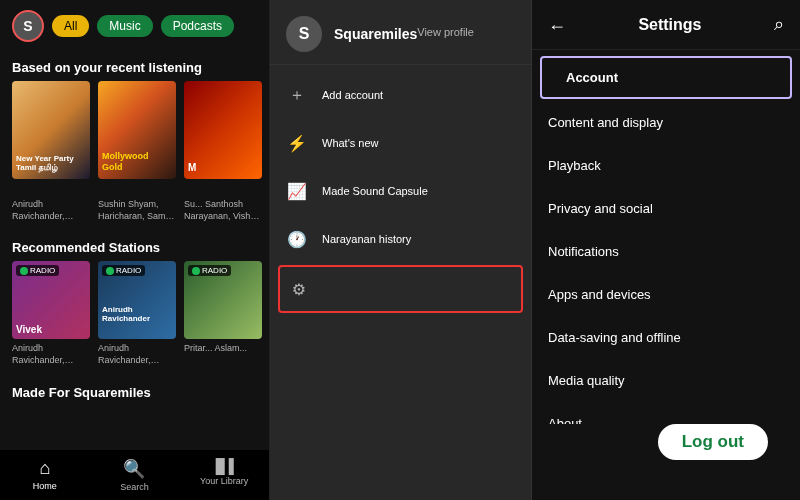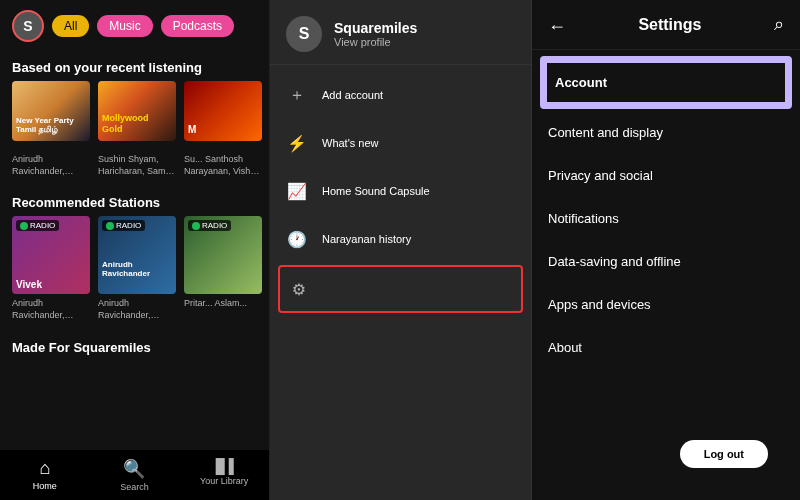--- a/index.html
+++ b/index.html
@@ -40,21 +40,21 @@
       align-items: center;
       justify-content: center;
       font-size: 14px;
       font-weight: bold;
       color: #fff;
       flex-shrink: 0;
       border: 2px solid #e55;
     }
 
     .filter-pill {
-      background: #ec4899;
+      background: #15803d;
       border: none;
       border-radius: 20px;
       color: #fff;
       padding: 4px 12px;
       font-size: 12px;
       cursor: pointer;
     }
     .filter-pill.active {
       background: #eab308;
       color: #000;
@@ -74,23 +74,23 @@
       overflow: hidden;
     }
 
     .card {
       width: 78px;
       flex-shrink: 0;
     }
 
     .card-img {
       width: 78px;
-      height: 60px;
+      height: 98px;
       border-radius: 4px;
-      margin-bottom: 13px;
+      margin-bottom: 20px;
       overflow: hidden;
       position: relative;
     }
 
     .card-img-recent-1 {
       background: linear-gradient(135deg, #e8b86d 0%, #c97c2f 50%, #1a1a2e 100%);
     }
     .card-img-recent-2 {
       background: linear-gradient(135deg, #f5a623 0%, #d4531e 40%, #2c1810 100%);
     }
@@ -207,21 +207,21 @@
       border-radius: 50%;
       background: #535353;
       display: flex;
       align-items: center;
       justify-content: center;
       font-size: 16px;
       font-weight: bold;
       color: #fff;
     }
 
-    .menu-user-info { display: flex; flex-direction: column; justify-content: space-between; }
+    .menu-user-info { display: flex; flex-direction: row; justify-content: space-between; }
     .menu-username { font-size: 14px; font-weight: bold; color: #fff; }
     .menu-profile-link { font-size: 11px; color: #b3b3b3; }
 
     .menu-items { display: flex; flex-direction: column; padding: 6px 0; }
 
     .menu-item {
       display: flex;
       align-items: center;
       gap: 14px;
       padding: 13px 16px;
@@ -303,35 +303,35 @@
 
     .settings-item {
       padding: 14px 16px;
       font-size: 13px;
       color: #fff;
       cursor: pointer;
       transition: background 0.15s;
     }
 
     .settings-item-highlighted {
-      border: 7px solid #c4b5fd;
+      border: 2px solid #c4b5fd;
       border-radius: 4px;
       margin: 2px 8px;
-      padding: 12px 8px;
+      padding: 12px 24px;
       font-weight: bold;
     }
 
     .settings-logout {
-      margin: auto 16px 16px;
+      margin: auto 16px 24px;
       background: #fff;
-      color: #000000;
+      color: #15803d;
       border: none;
       border-radius: 20px;
       padding: 8px 24px;
-      font-size: 11px;
+      font-size: 17px;
       font-weight: bold;
       cursor: pointer;
       align-self: flex-end;
       margin-right: 16px;
     }
 
     .settings-footer {
       display: flex;
       justify-content: flex-end;
       padding: 0 16px 16px;
@@ -429,21 +429,21 @@
     <div class="menu-item">
       <span class="menu-item-icon">＋</span>
       <span class="menu-item-label">Add account</span>
     </div>
     <div class="menu-item">
       <span class="menu-item-icon">⚡</span>
       <span class="menu-item-label">What's new</span>
     </div>
     <div class="menu-item">
       <span class="menu-item-icon">📈</span>
-      <span class="menu-item-label">Home Sound Capsule</span>
+      <span class="menu-item-label">Made Sound Capsule</span>
     </div>
     <div class="menu-item">
       <span class="menu-item-icon">🕐</span>
       <span class="menu-item-label">Narayanan history</span>
     </div>
     <div class="menu-item menu-item-highlighted">
       <span class="menu-item-icon">⚙</span>
     </div>
   </div>
 </div>
@@ -451,23 +451,25 @@
 <div class="panel-settings">
   <div class="settings-header">
     <button class="settings-back-btn">←</button>
     <span class="settings-title">Settings</span>
     <button class="settings-search-btn">⌕</button>
   </div>
 
   <div class="settings-items">
     <div class="settings-item settings-item-highlighted">Account</div>
     <div class="settings-item">Content and display</div>
+    <div class="settings-item">Playback</div>
     <div class="settings-item">Privacy and social</div>
     <div class="settings-item">Notifications</div>
+    <div class="settings-item">Apps and devices</div>
     <div class="settings-item">Data-saving and offline</div>
-    <div class="settings-item">Apps and devices</div>
+    <div class="settings-item">Media quality</div>
     <div class="settings-item">About</div>
   </div>
 
   <div class="settings-footer">
     <button class="settings-logout">Log out</button>
   </div>
 </div>
 
 </body></html>

